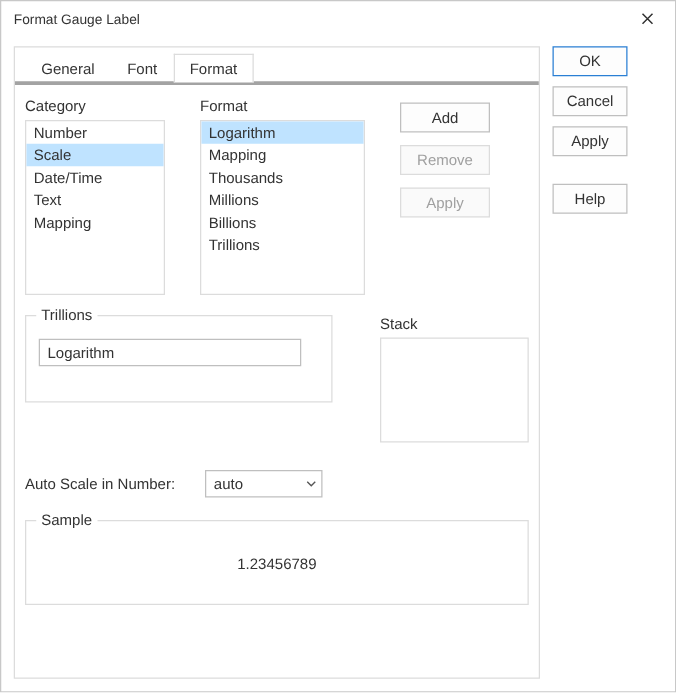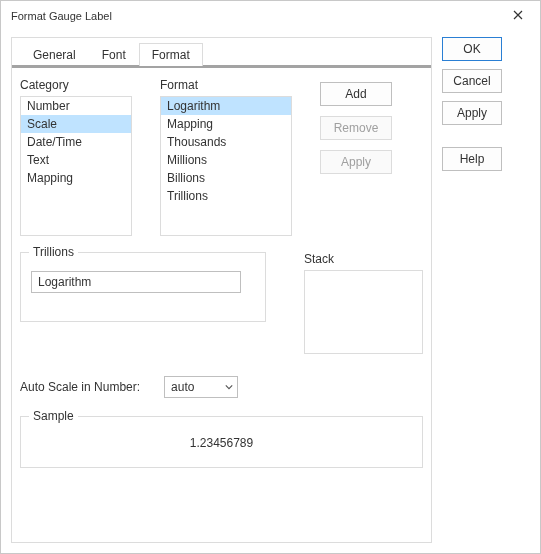--- a/index.html
+++ b/index.html
@@ -164,35 +164,35 @@
     border:1px solid #dcdcdc;
     background:#fff;
   }
   .auto-row {
     display:flex;
     align-items:center;
     gap: 24px;
     margin-top: 22px;
   }
   .select {
-    width: 74px;
+    width: 94px;
     height: 22px;
     border: 1px solid #bfbfbf;
     display:flex;
     align-items:center;
     justify-content: space-between;
     padding: 0 4px 0 6px;
     background:#fff;
     cursor: default;
     user-select:none;
   }
   .select .chev svg{ width:8px; height:8px; display:block; }
   .sample {
     margin-top: 18px;
-    height: 52px;
+    height: 68px;
     display:flex;
     align-items:center;
     justify-content:center;
   }
   .sample .val { color:#333; }
 </style>
 </head>
 <body>
 
 <div class="window">

